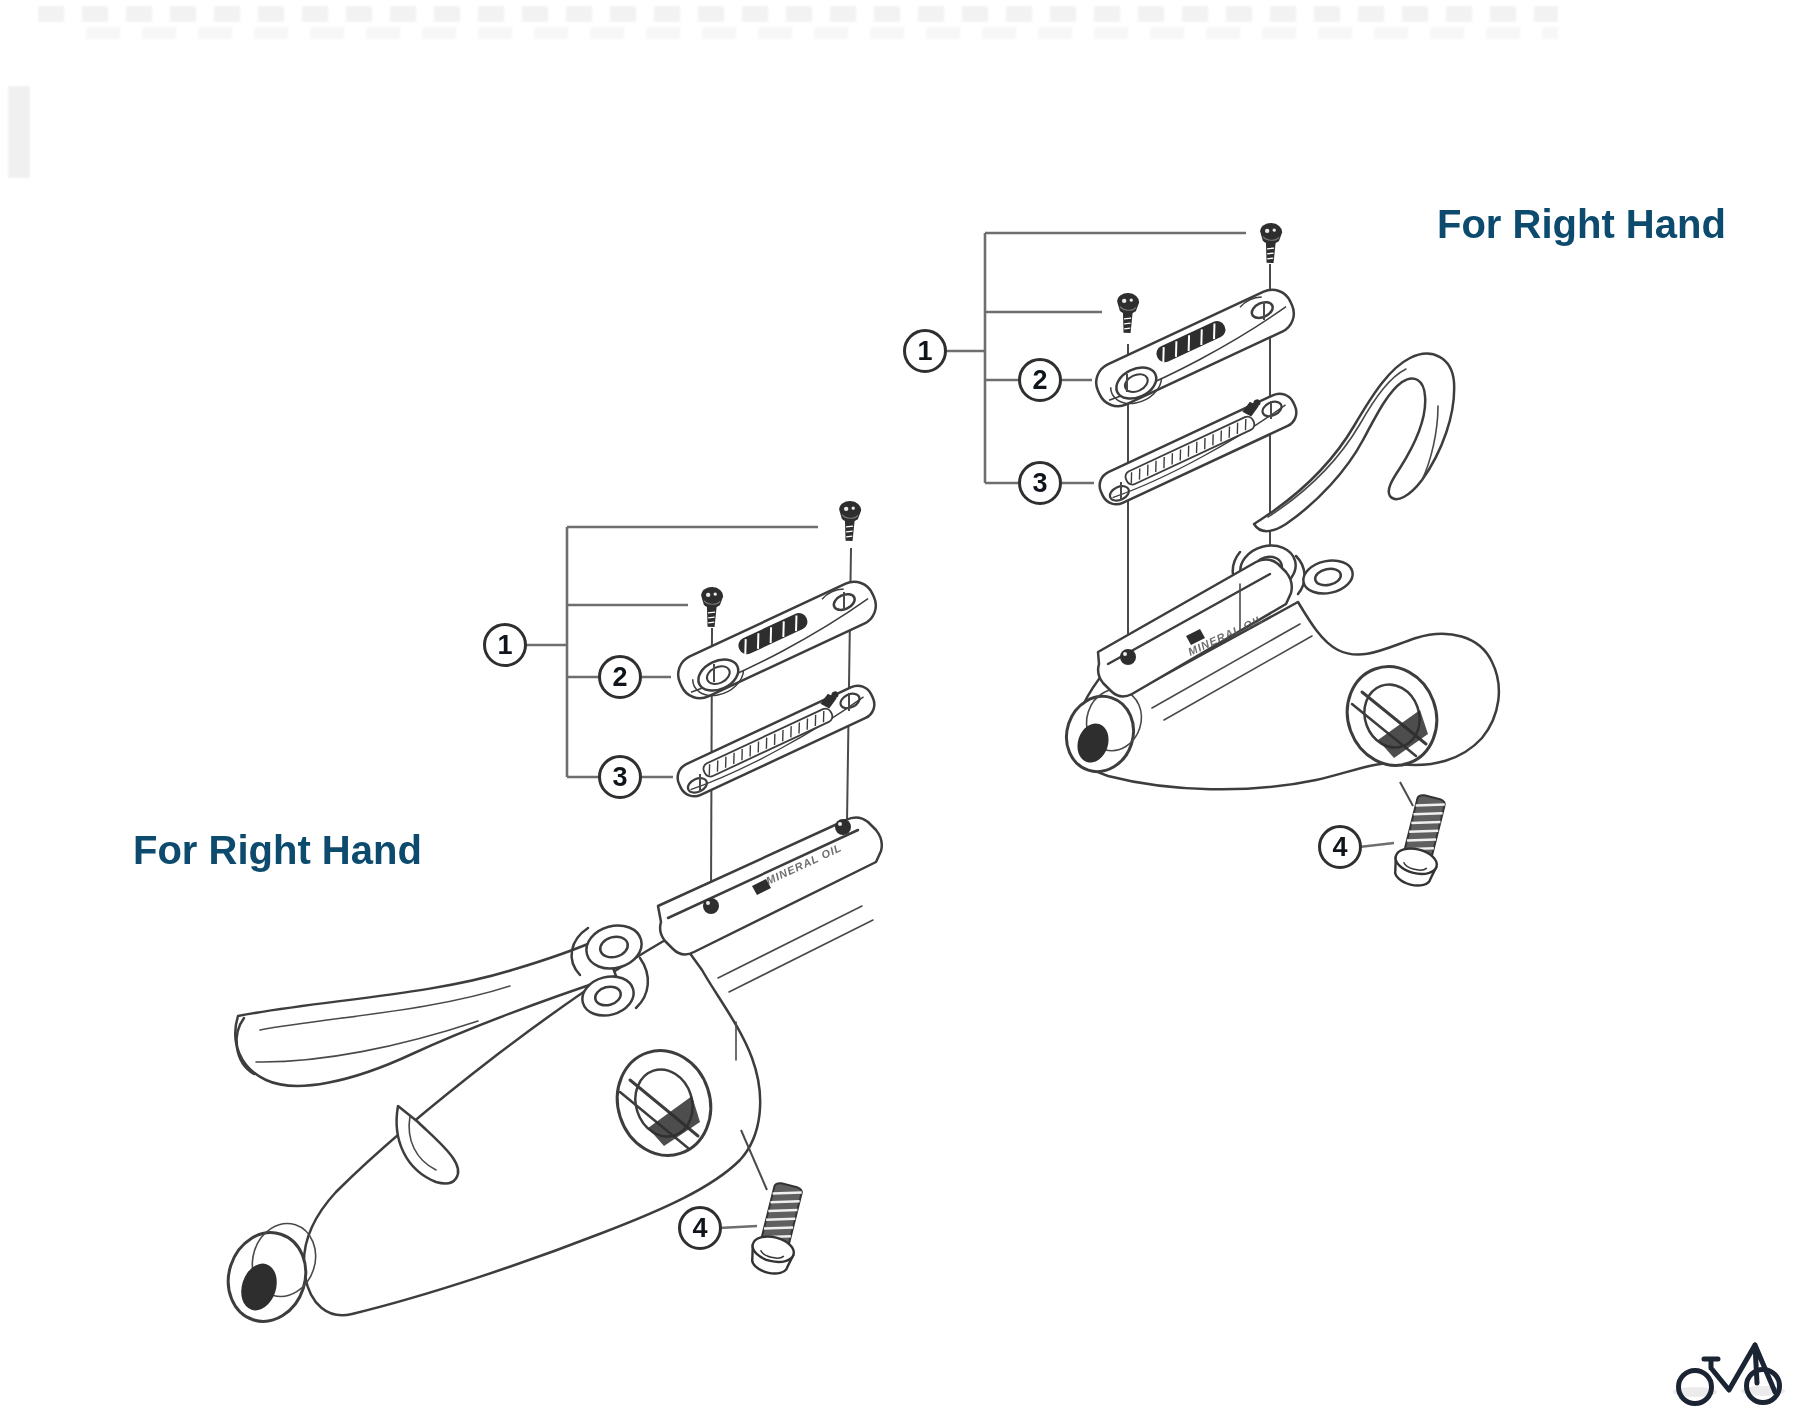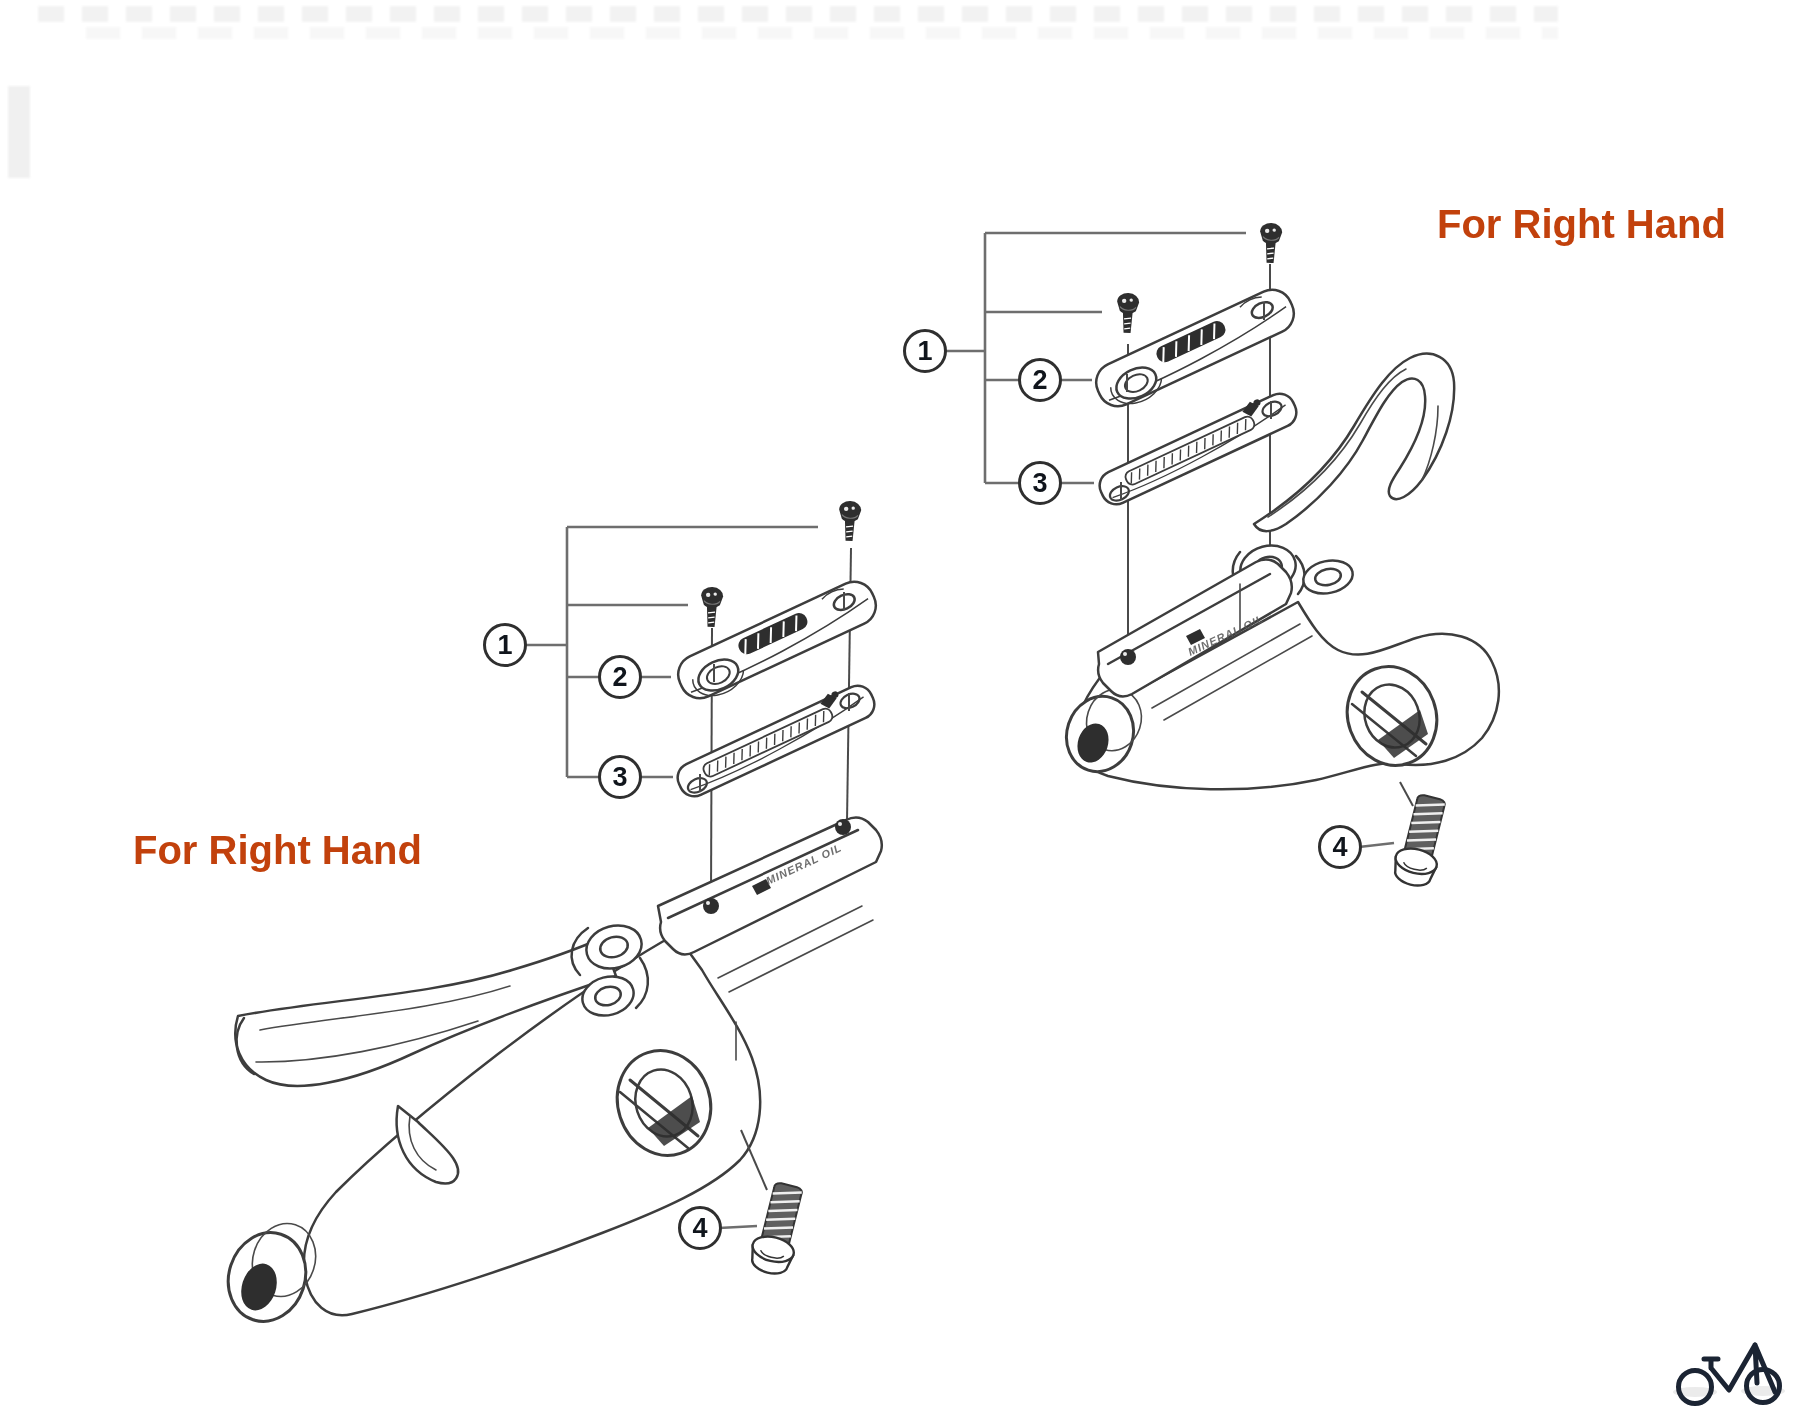--- a/index.html
+++ b/index.html
@@ -10,21 +10,21 @@
   
   .ln   {stroke:#3d3d3d;stroke-width:2.5;fill:none;stroke-linecap:round;stroke-linejoin:round;}
   .ln3  {stroke:#3d3d3d;stroke-width:3;fill:none;stroke-linecap:round;stroke-linejoin:round;}
   .lnw  {stroke:#3d3d3d;stroke-width:2.5;fill:#ffffff;stroke-linecap:round;stroke-linejoin:round;}
   .lnw3 {stroke:#3d3d3d;stroke-width:3;fill:#ffffff;stroke-linecap:round;stroke-linejoin:round;}
   .thin {stroke:#4a4a4a;stroke-width:1.6;fill:none;stroke-linecap:round;}
   .axis {stroke:#4a4a4a;stroke-width:2;fill:none;}
   .leader{stroke:#6e6e6e;stroke-width:2.6;fill:none;}
   .dk   {fill:#2e2e2e;stroke:none;}
 
-  .label{position:absolute;font-weight:bold;font-size:40px;color:#c2410c;letter-spacing:0;
+  .label{position:absolute;font-weight:bold;font-size:40px;color:#0c4a6e;letter-spacing:0;
          white-space:nowrap;line-height:1;}
   .co{position:absolute;width:38px;height:38px;margin:-22px 0 0 -22px;border:3px solid #2f2f2f;
       border-radius:50%;background:#ffffff;display:flex;align-items:center;justify-content:center;
       font-weight:bold;font-size:27px;color:#10151c;box-sizing:content-box;}
   .marking{position:absolute;font-size:11px;font-style:italic;font-weight:bold;color:#555555;
            letter-spacing:1px;transform:rotate(-25deg);transform-origin:0 0;white-space:nowrap;opacity:.85;}
   .ghost{position:absolute;filter:blur(1px);}
   .ghost.g1{left:38px;top:6px;width:1520px;height:16px;opacity:.8;
             background:repeating-linear-gradient(90deg,#f0f0f0 0 26px,#ffffff 26px 44px);}
   .ghost.g2{left:86px;top:27px;width:1472px;height:12px;opacity:.7;

